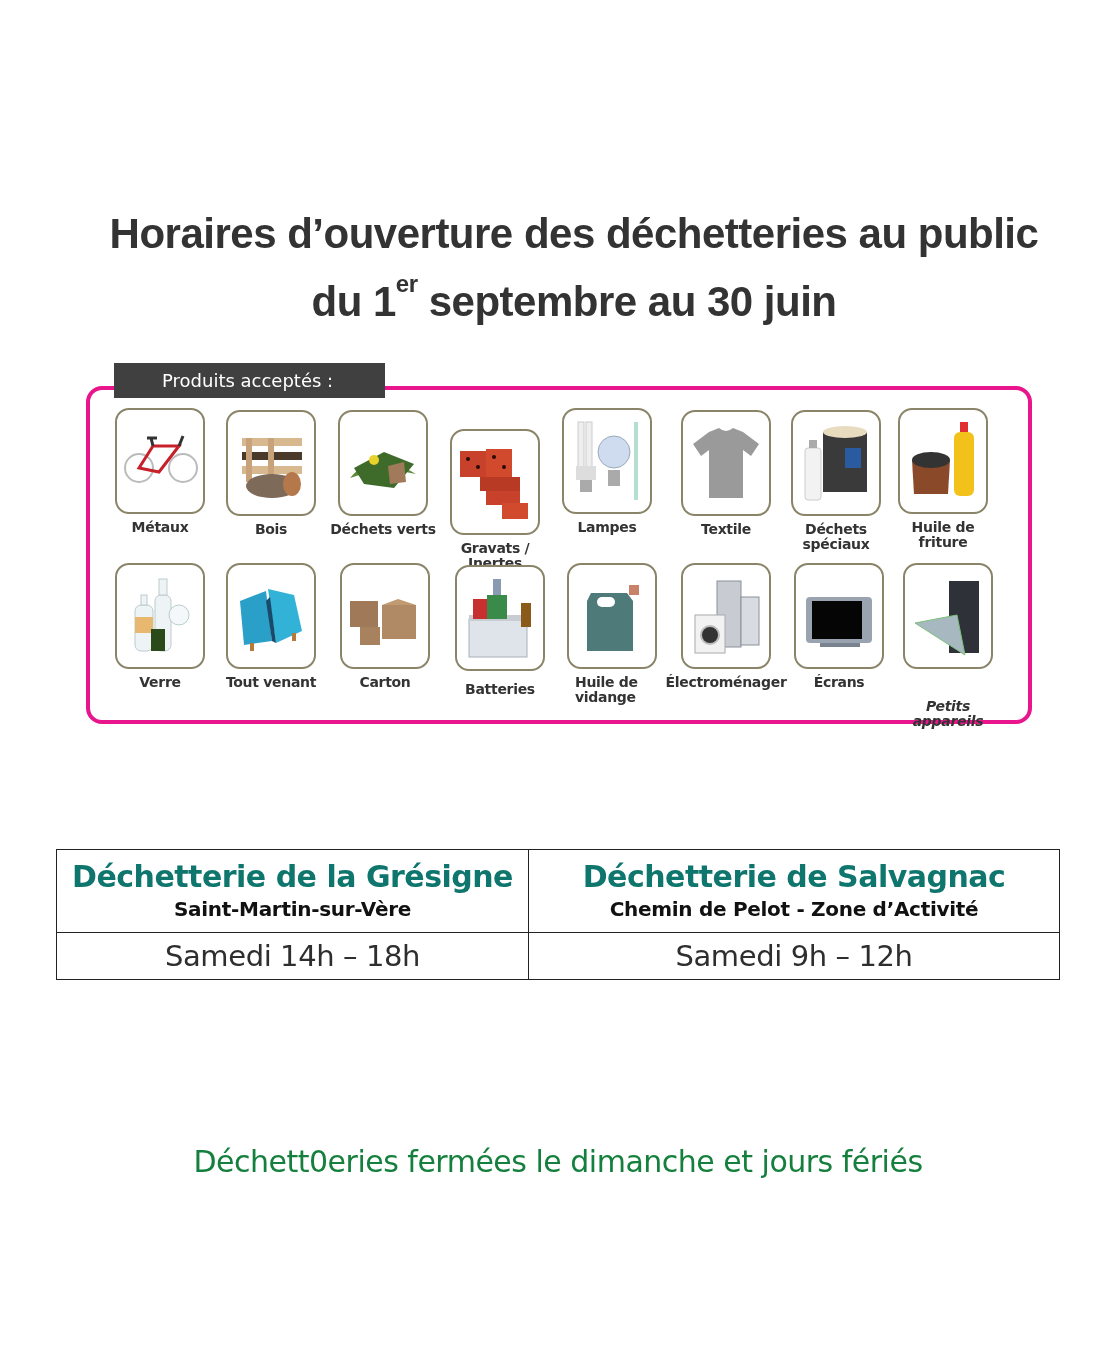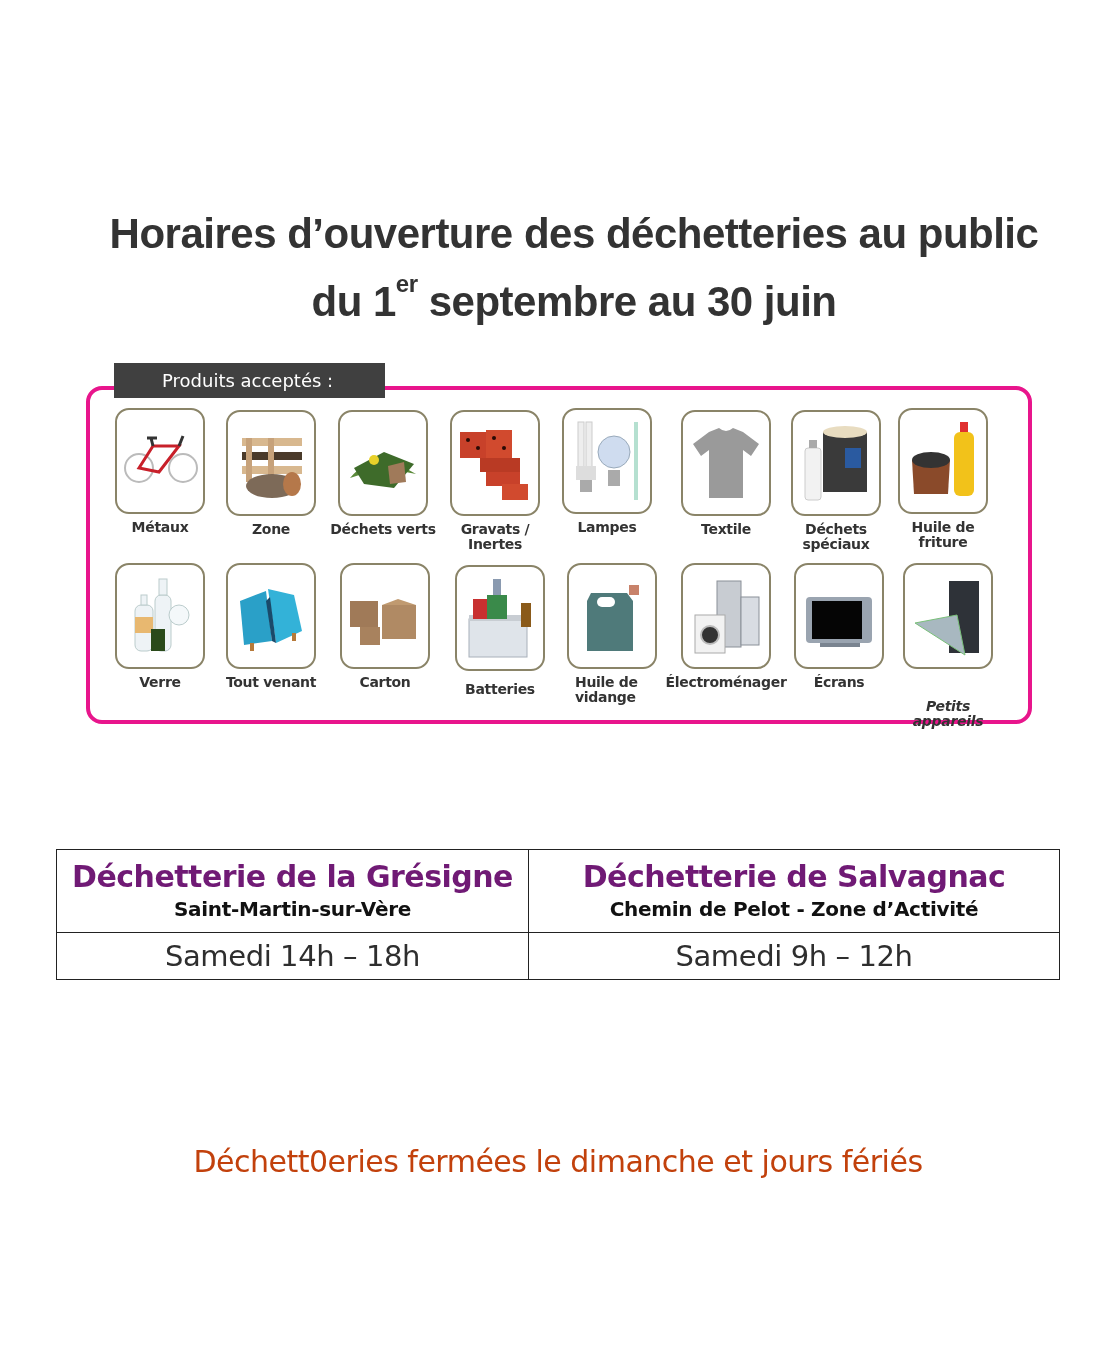--- a/index.html
+++ b/index.html
@@ -42,27 +42,27 @@
 
     
     table.sched {
       position: absolute; left: 56px; top: 849px; width: 1004px; border-collapse: collapse;
       font-family: "DejaVu Sans", sans-serif;
     }
     table.sched td {
       border: 1.5px solid #222; text-align: center; padding: 0; color: #2e2e2e;
     }
     table.sched tr.head td { height: 82px; vertical-align: middle; }
-    .site-name { color: #701a75; font-weight: bold; font-size: 30px; line-height: 36px; letter-spacing: -0.5px; }
+    .site-name { color: #0f766e; font-weight: bold; font-size: 30px; line-height: 36px; letter-spacing: -0.5px; }
     .site-addr { color: #111; font-weight: bold; font-size: 20px; line-height: 28px; letter-spacing: -0.3px; }
     table.sched tr.row td { height: 46px; font-size: 29px; letter-spacing: -0.4px; }
 
     .footer {
       position: absolute; left: 0; width: 1116px; top: 1144px; text-align: center;
-      font-size: 30px; color: #c2410c; font-family: "DejaVu Sans", sans-serif; letter-spacing: -0.5px;
+      font-size: 30px; color: #15803d; font-family: "DejaVu Sans", sans-serif; letter-spacing: -0.5px;
     }
   </style>
 </head>
 <body>
 
 <div class="title l1">Horaires d’ouverture des déchetteries au public</div>
 <div class="title l2"><span>du 1</span><sup>er</sup><span> septembre au 30 juin</span></div>
 
 <div class="panel"></div>
 <div class="panel-tab">Produits acceptés :</div>
@@ -83,34 +83,34 @@
       <svg viewBox="0 0 78 90">
         <rect x="10" y="20" width="60" height="8" fill="#d8b88f"></rect>
         <rect x="10" y="34" width="60" height="8" fill="#4a3a2a"></rect>
         <rect x="10" y="48" width="60" height="8" fill="#d8b88f"></rect>
         <rect x="14" y="20" width="6" height="44" fill="#c7a27a"></rect>
         <rect x="36" y="20" width="6" height="44" fill="#c7a27a"></rect>
         <ellipse cx="40" cy="68" rx="26" ry="12" fill="#7d6a58"></ellipse>
         <ellipse cx="60" cy="66" rx="9" ry="12" fill="#b5784a"></ellipse>
       </svg>
     </div>
-  <div class="lbl">Zone</div>
+  <div class="lbl">Bois</div>
 </div>
 <div class="item" style="left:328px; top:410px;">
   <div class="tile">
       <svg viewBox="0 0 78 90">
         <path d="M6 60 Q30 30 72 56 Q40 48 6 60Z" fill="#5a8a3a"></path>
         <path d="M10 50 L40 34 L70 46 L50 70 L20 66Z" fill="#3e6b2a"></path>
         <circle cx="30" cy="42" r="5" fill="#e8d12a"></circle>
         <path d="M44 48 L60 44 L62 64 L46 66Z" fill="#a07a5a"></path>
       </svg>
     </div>
   <div class="lbl">Déchets verts</div>
 </div>
-<div class="item" style="left:440px; top:410px;">
+<div class="item" style="left:440px; top:429px;">
   <div class="tile">
       <svg viewBox="0 0 78 90">
         <rect x="4" y="14" width="26" height="26" fill="#c8412a"></rect>
         <rect x="30" y="12" width="26" height="28" fill="#d14a2e"></rect>
         <rect x="24" y="40" width="40" height="14" fill="#b93a24"></rect>
         <rect x="30" y="54" width="34" height="14" fill="#c8412a"></rect>
         <rect x="46" y="66" width="26" height="16" fill="#d14a2e"></rect>
         <circle cx="12" cy="22" r="2" fill="#2a0a05"></circle>
         <circle cx="22" cy="30" r="2" fill="#2a0a05"></circle>
         <circle cx="38" cy="20" r="2" fill="#2a0a05"></circle>

